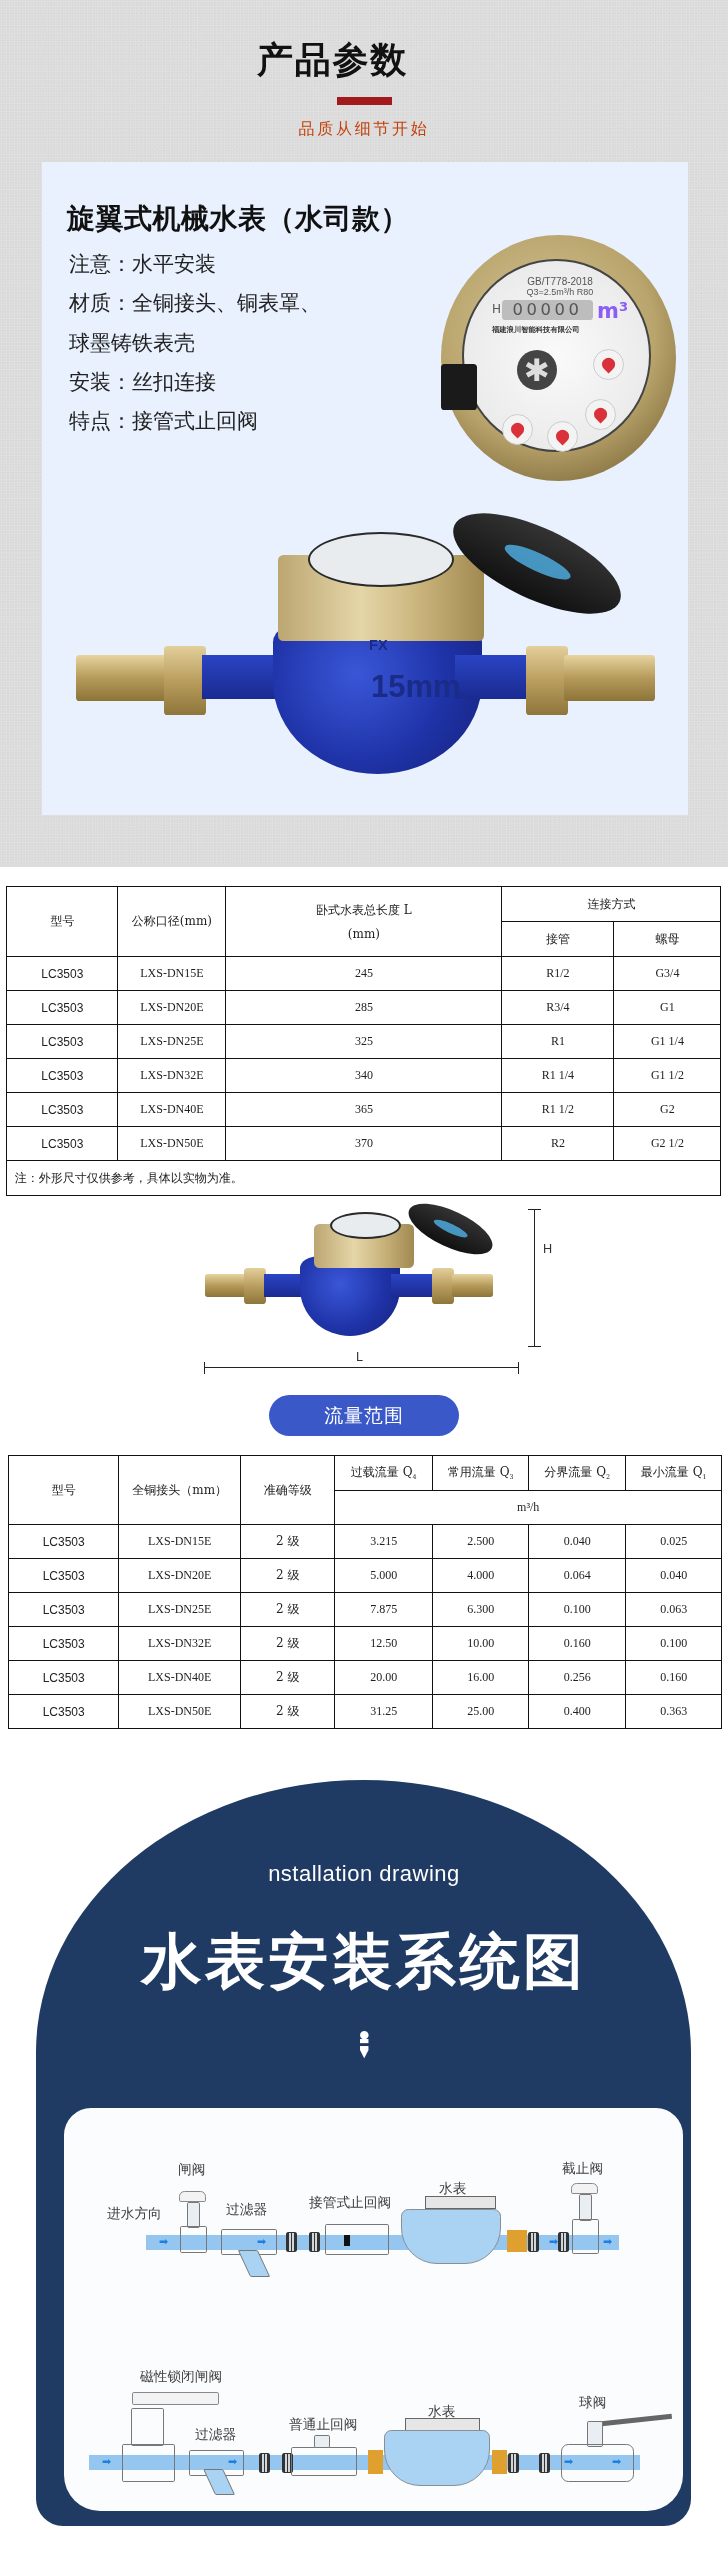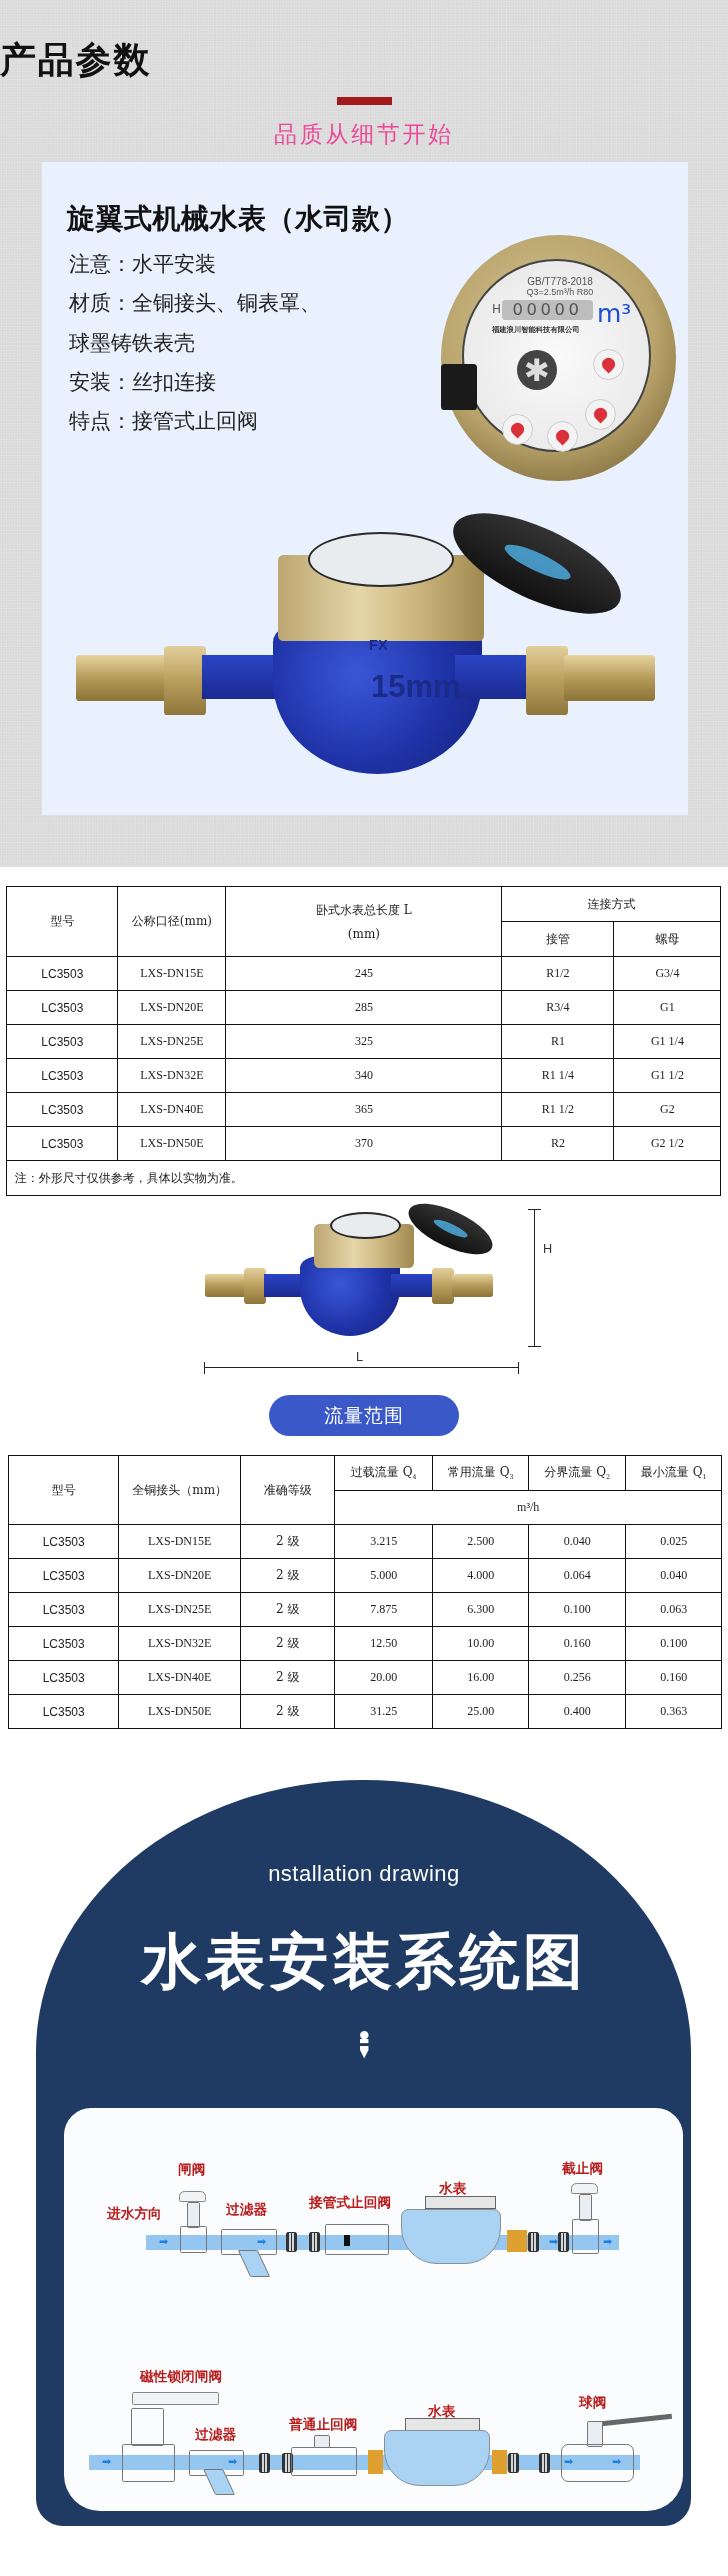--- a/index.html
+++ b/index.html
@@ -3,39 +3,39 @@
 <meta charset="utf-8">
 <style>
   * { box-sizing: border-box; margin: 0; padding: 0; }
   body { width: 728px; height: 2576px; background: #ffffff; font-family: "DejaVu Sans", sans-serif; position: relative; overflow: hidden; }
   .abs { position: absolute; }
 
   
   #top { left: 0; top: 0; width: 728px; height: 867px; background: #d9d9d9;
     background-image: radial-gradient(rgba(255,255,255,0.18) 0.9px, transparent 0.9px), radial-gradient(rgba(0,0,0,0.05) 0.9px, transparent 0.9px);
     background-size: 2.7px 2.7px, 4.6px 4.6px; background-position: 0 0, 0.9px 1.8px; }
-  #title { left: 0; width: 665px; top: 36px; font-size: 36px; font-weight: bold; color: #111; letter-spacing: 1.8px; }
+  #title { left: 0; width: 665px; top: 36px; text-align: center; font-size: 36px; font-weight: bold; color: #111; letter-spacing: 1.8px; }
   #red-bar { left: 337px; top: 97px; width: 55px; height: 8.2px; background: #a31a1d; }
-  #subtitle { left: 0; width: 728px; top: 119px; text-align: center; font-size: 23px; color: #ec4899; letter-spacing: 2.7px; }
+  #subtitle { left: 0; width: 728px; top: 119px; text-align: center; font-size: 16px; color: #c2410c; letter-spacing: 2.7px; }
 
   #panel { left: 42px; top: 162px; width: 646px; height: 653px; background: #e8f1fd; }
   #product-name { left: 67px; top: 200px; font-size: 28px; font-weight: bold; color: #111; letter-spacing: 0.5px; }
   .spec { left: 69px; font-size: 21px; color: #222; }
 
   
   #dial-ring { left: 441px; top: 235px; width: 235px; height: 246px; border-radius: 50%;
     background: radial-gradient(circle at 45% 40%, #d8c79a 0%, #b9a46c 55%, #8a7644 80%, #6e5c32 100%); }
   #dial-face { left: 462px; top: 259px; width: 189px; height: 193px; border-radius: 50%; background: radial-gradient(circle, #fafafa 0%, #e9e9e9 80%, #c9c9c9 100%); border: 2.7px solid #444; }
   #dial-clip { left: 441px; top: 364px; width: 36px; height: 46px; background: #1a1a1a; border-radius: 3.6px; }
   .dial-txt { font-family: "Liberation Sans", sans-serif; color: #555; text-align: center; }
   #dial-std { left: 501px; top: 276px; width: 118px; font-size: 10px; }
   #dial-q { left: 501px; top: 287px; width: 118px; font-size: 9px; }
   #dial-counter { left: 502px; top: 300px; width: 91px; height: 20px; background: #bdbdbd; border-radius: 3.6px; font-size: 16.4px; letter-spacing: 3.6px; color: #555; text-align:center; line-height: 20px; }
   #dial-h { left: 492px; top: 302px; font-size: 12px; color:#555; }
-  #dial-unit { left: 597px; top: 299px; font-size: 25px; font-weight: normal; color: #1d4ed8; }
+  #dial-unit { left: 597px; top: 299px; font-size: 21px; font-weight: bold; color: #8b5cf6; }
   #dial-co { left: 492px; top: 325px; width: 127px; font-size: 7.3px; color: #333; font-weight: bold; }
   .subdial { border-radius: 50%; width: 31px; height: 31px; background: #f3f3f3; border: 0.9px solid #ccc; }
   .subdial::after { content:""; position:absolute; left: 8.2px; top: 8.2px; width: 12.7px; height: 12.7px; border-radius: 50% 50% 50% 0; background: #d9303a; transform: rotate(-45deg); }
   #star { left: 517px; top: 350px; width: 40px; height: 40px; border-radius: 50%; background: #444; }
   #star::after { content:"✱"; position:absolute; left: 0; top: 0; width:40px; text-align:center; line-height:40px; font-size: 31px; color:#ddd; }
 
   
   .meter { position: absolute; }
   .meter .pipe-l, .meter .pipe-r { position: absolute; background: linear-gradient(#e8d4a0, #b59a5a 50%, #8c7438); }
   .meter .nut { position: absolute; background: linear-gradient(#e3cf9b, #b99e5e 50%, #8e753a); border-radius: 3.6px; }
@@ -70,21 +70,21 @@
   #flow-pill { left: 269px; top: 1395px; width: 190px; height: 41px; border-radius: 21px; background: #3a58c8; color: #fff; text-align: center; line-height: 41px; font-size: 19px; letter-spacing: 0.9px; }
 
   
   #arch { left: 36px; top: 1780px; width: 655px; height: 746px; background: #1f3a63;
     border-radius: 328px 328px 27px 27px / 273px 273px 27px 27px; }
   #arch-en { left: 0; width: 728px; top: 1861px; text-align: center; color: #fff; font-size: 22px; font-family: "Liberation Sans", sans-serif; letter-spacing: 0.5px; }
   #arch-cn { left: 0; width: 728px; top: 1922px; text-align: center; color: #fff; font-size: 60px; font-family: "DejaVu Serif", serif; font-weight: bold; letter-spacing: 3.6px; }
   #arch-arrow { left: 356px; top: 2032px; width: 16.4px; color: #fff; text-align: center; font-size: 11px; line-height: 6.4px; }
   #diagram-card { left: 64px; top: 2108px; width: 619px; height: 403px; background: #fbfcfd; border-radius: 27px 27px 36px 36px; }
 
-  .dlabel { position: absolute; font-size: 13.7px; color: #b91c1c; white-space: nowrap; font-weight: bold; }
+  .dlabel { position: absolute; font-size: 13.7px; color: #404040; white-space: nowrap; }
   .pipe { position: absolute; height: 14.6px; background: #8fc3ef; opacity: 0.95; }
   .flow-arrow { position: absolute; color: #1f7fe0; font-size: 11px; line-height: 14.6px; }
   .fit { position: absolute; border: 1.8px solid #777; background: #e9eef2; border-radius: 1.8px; }
   .union { position: absolute; width: 11px; height: 20px; background: repeating-linear-gradient(90deg, #333 0 1.8px, #cfd6dc 1.8px 3.6px); border: 0.9px solid #333; border-radius: 1.8px; }
   .brass { position: absolute; background: #e0a030; }
   .handle { position: absolute; border: 1.8px solid #888; background: #f3f3f3; }
   .wm-body { position: absolute; background: #a9d2f3; border: 1.8px solid #8a8f95; border-radius: 7.3px 7.3px 36px 36px; }
   .wm-top { position: absolute; background: #e6e6e6; border: 1.8px solid #666; }
 </style>
 </head>

